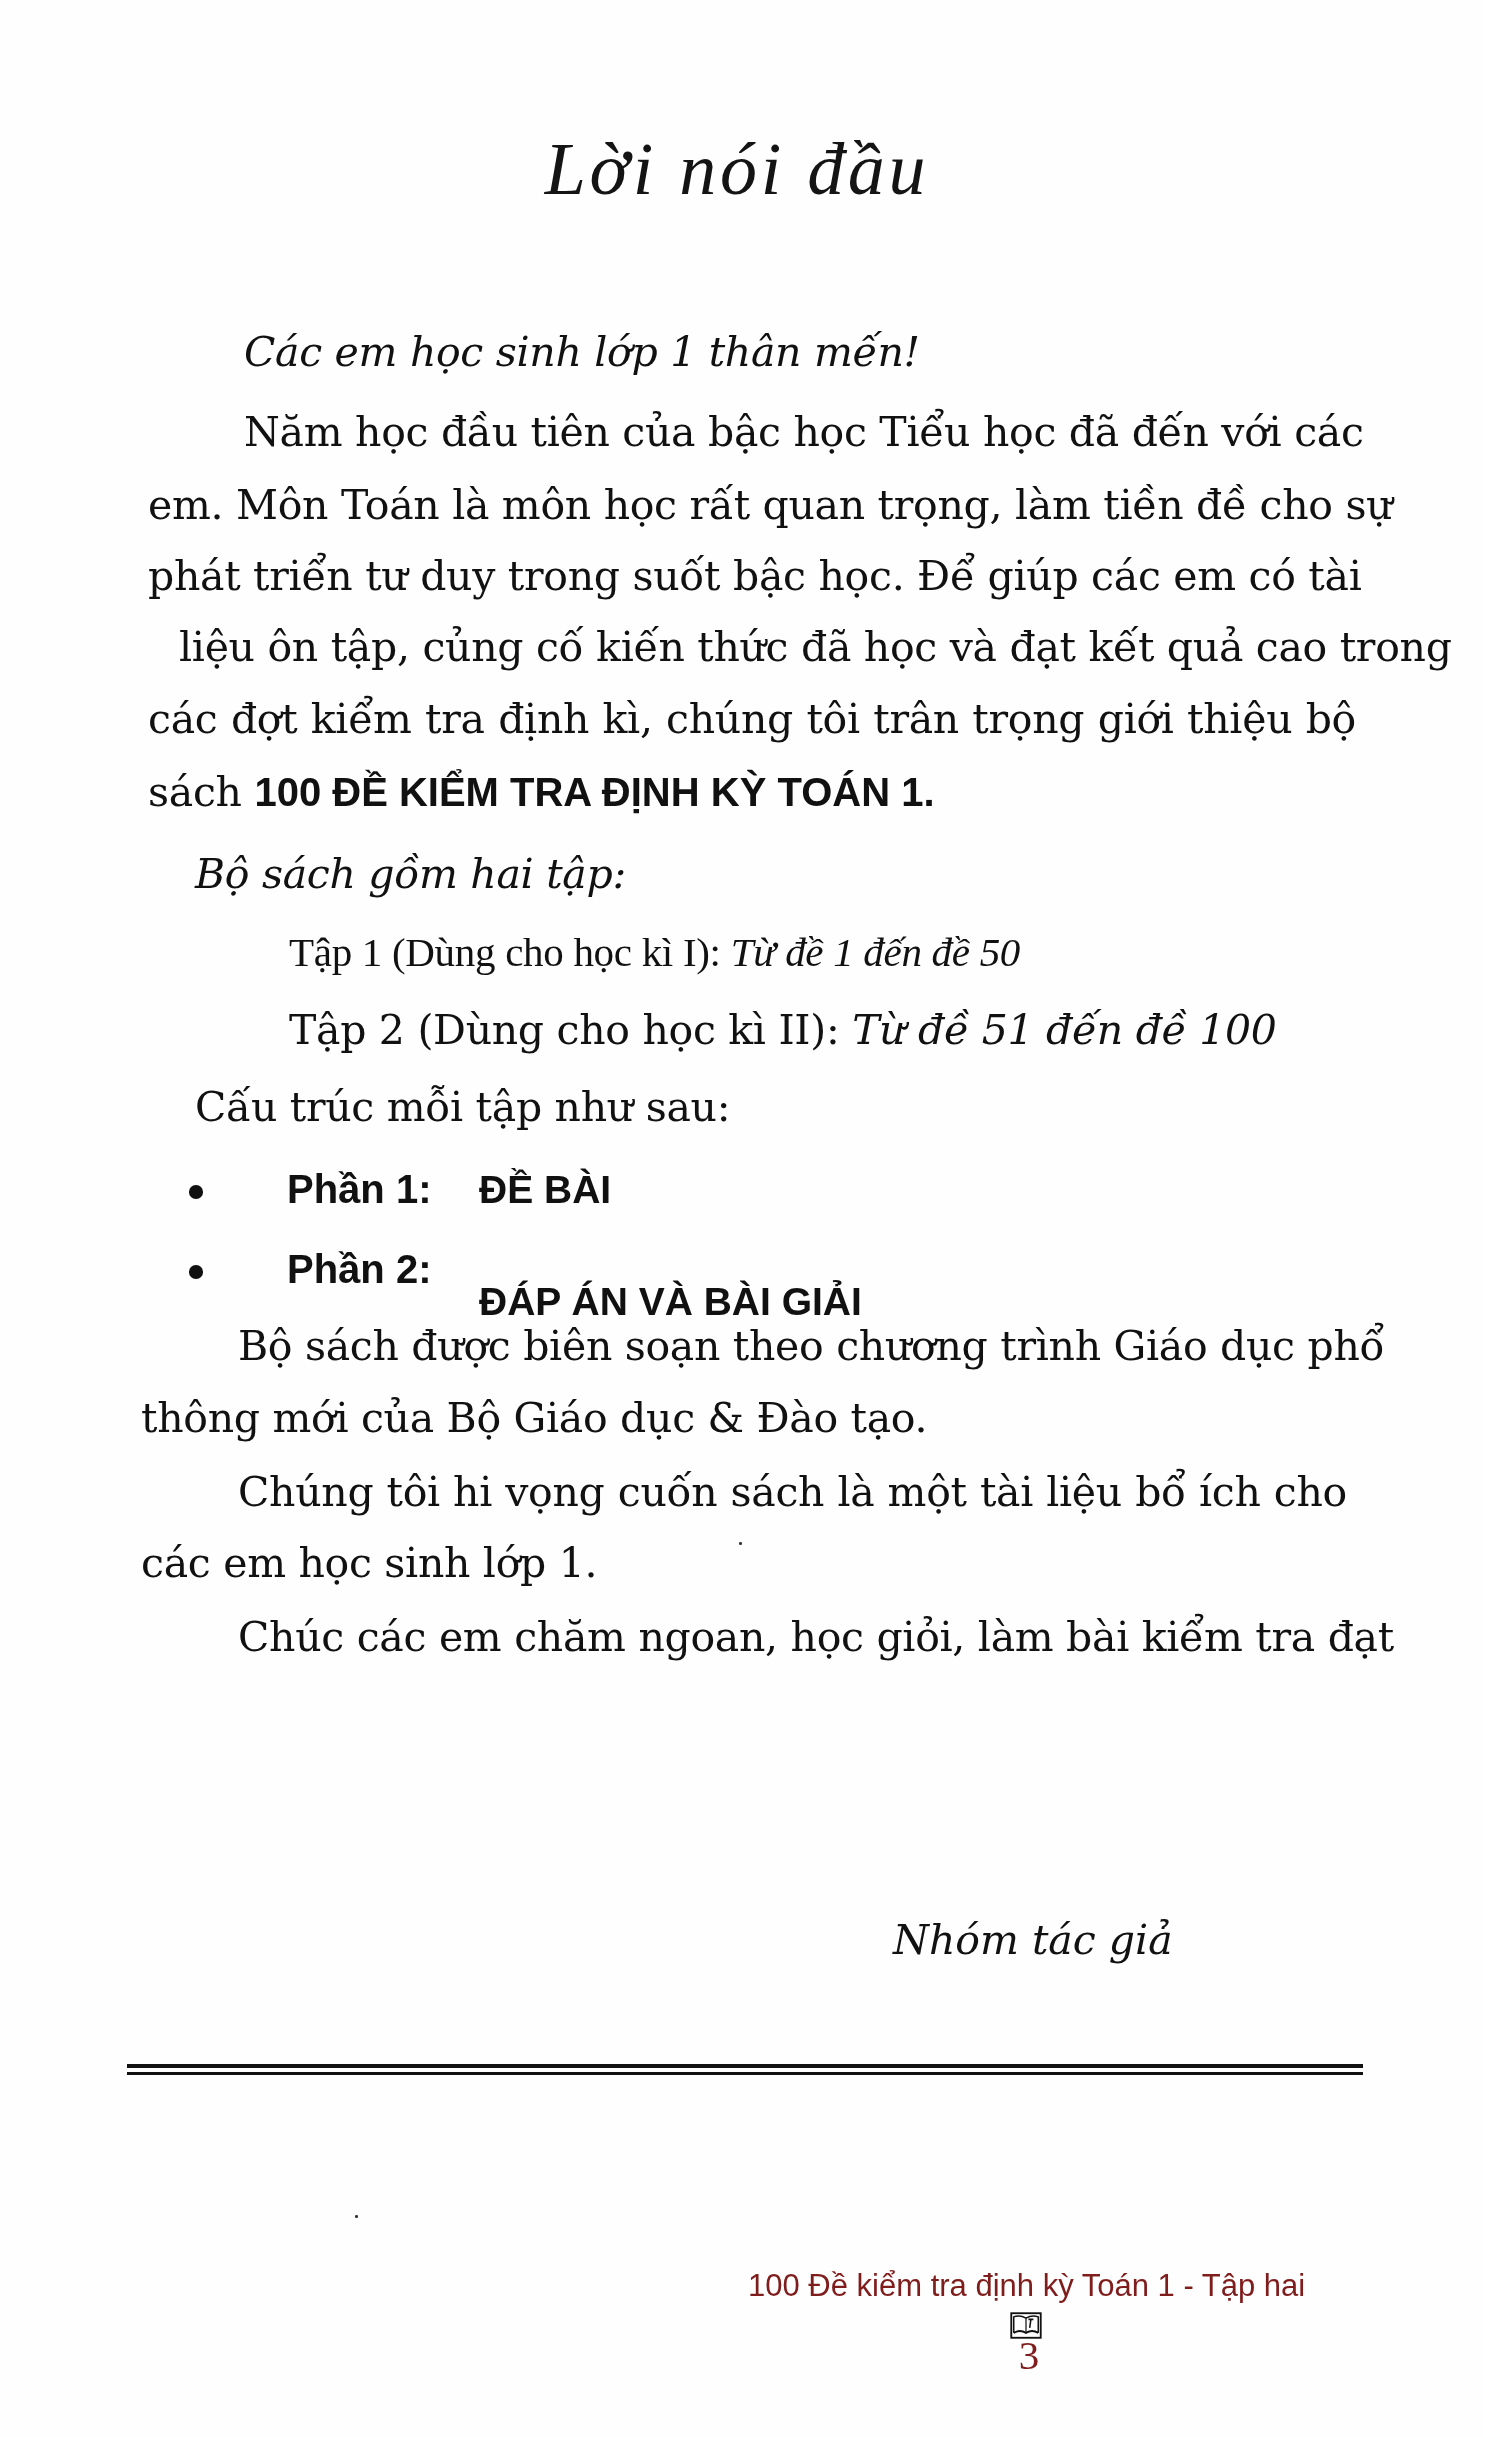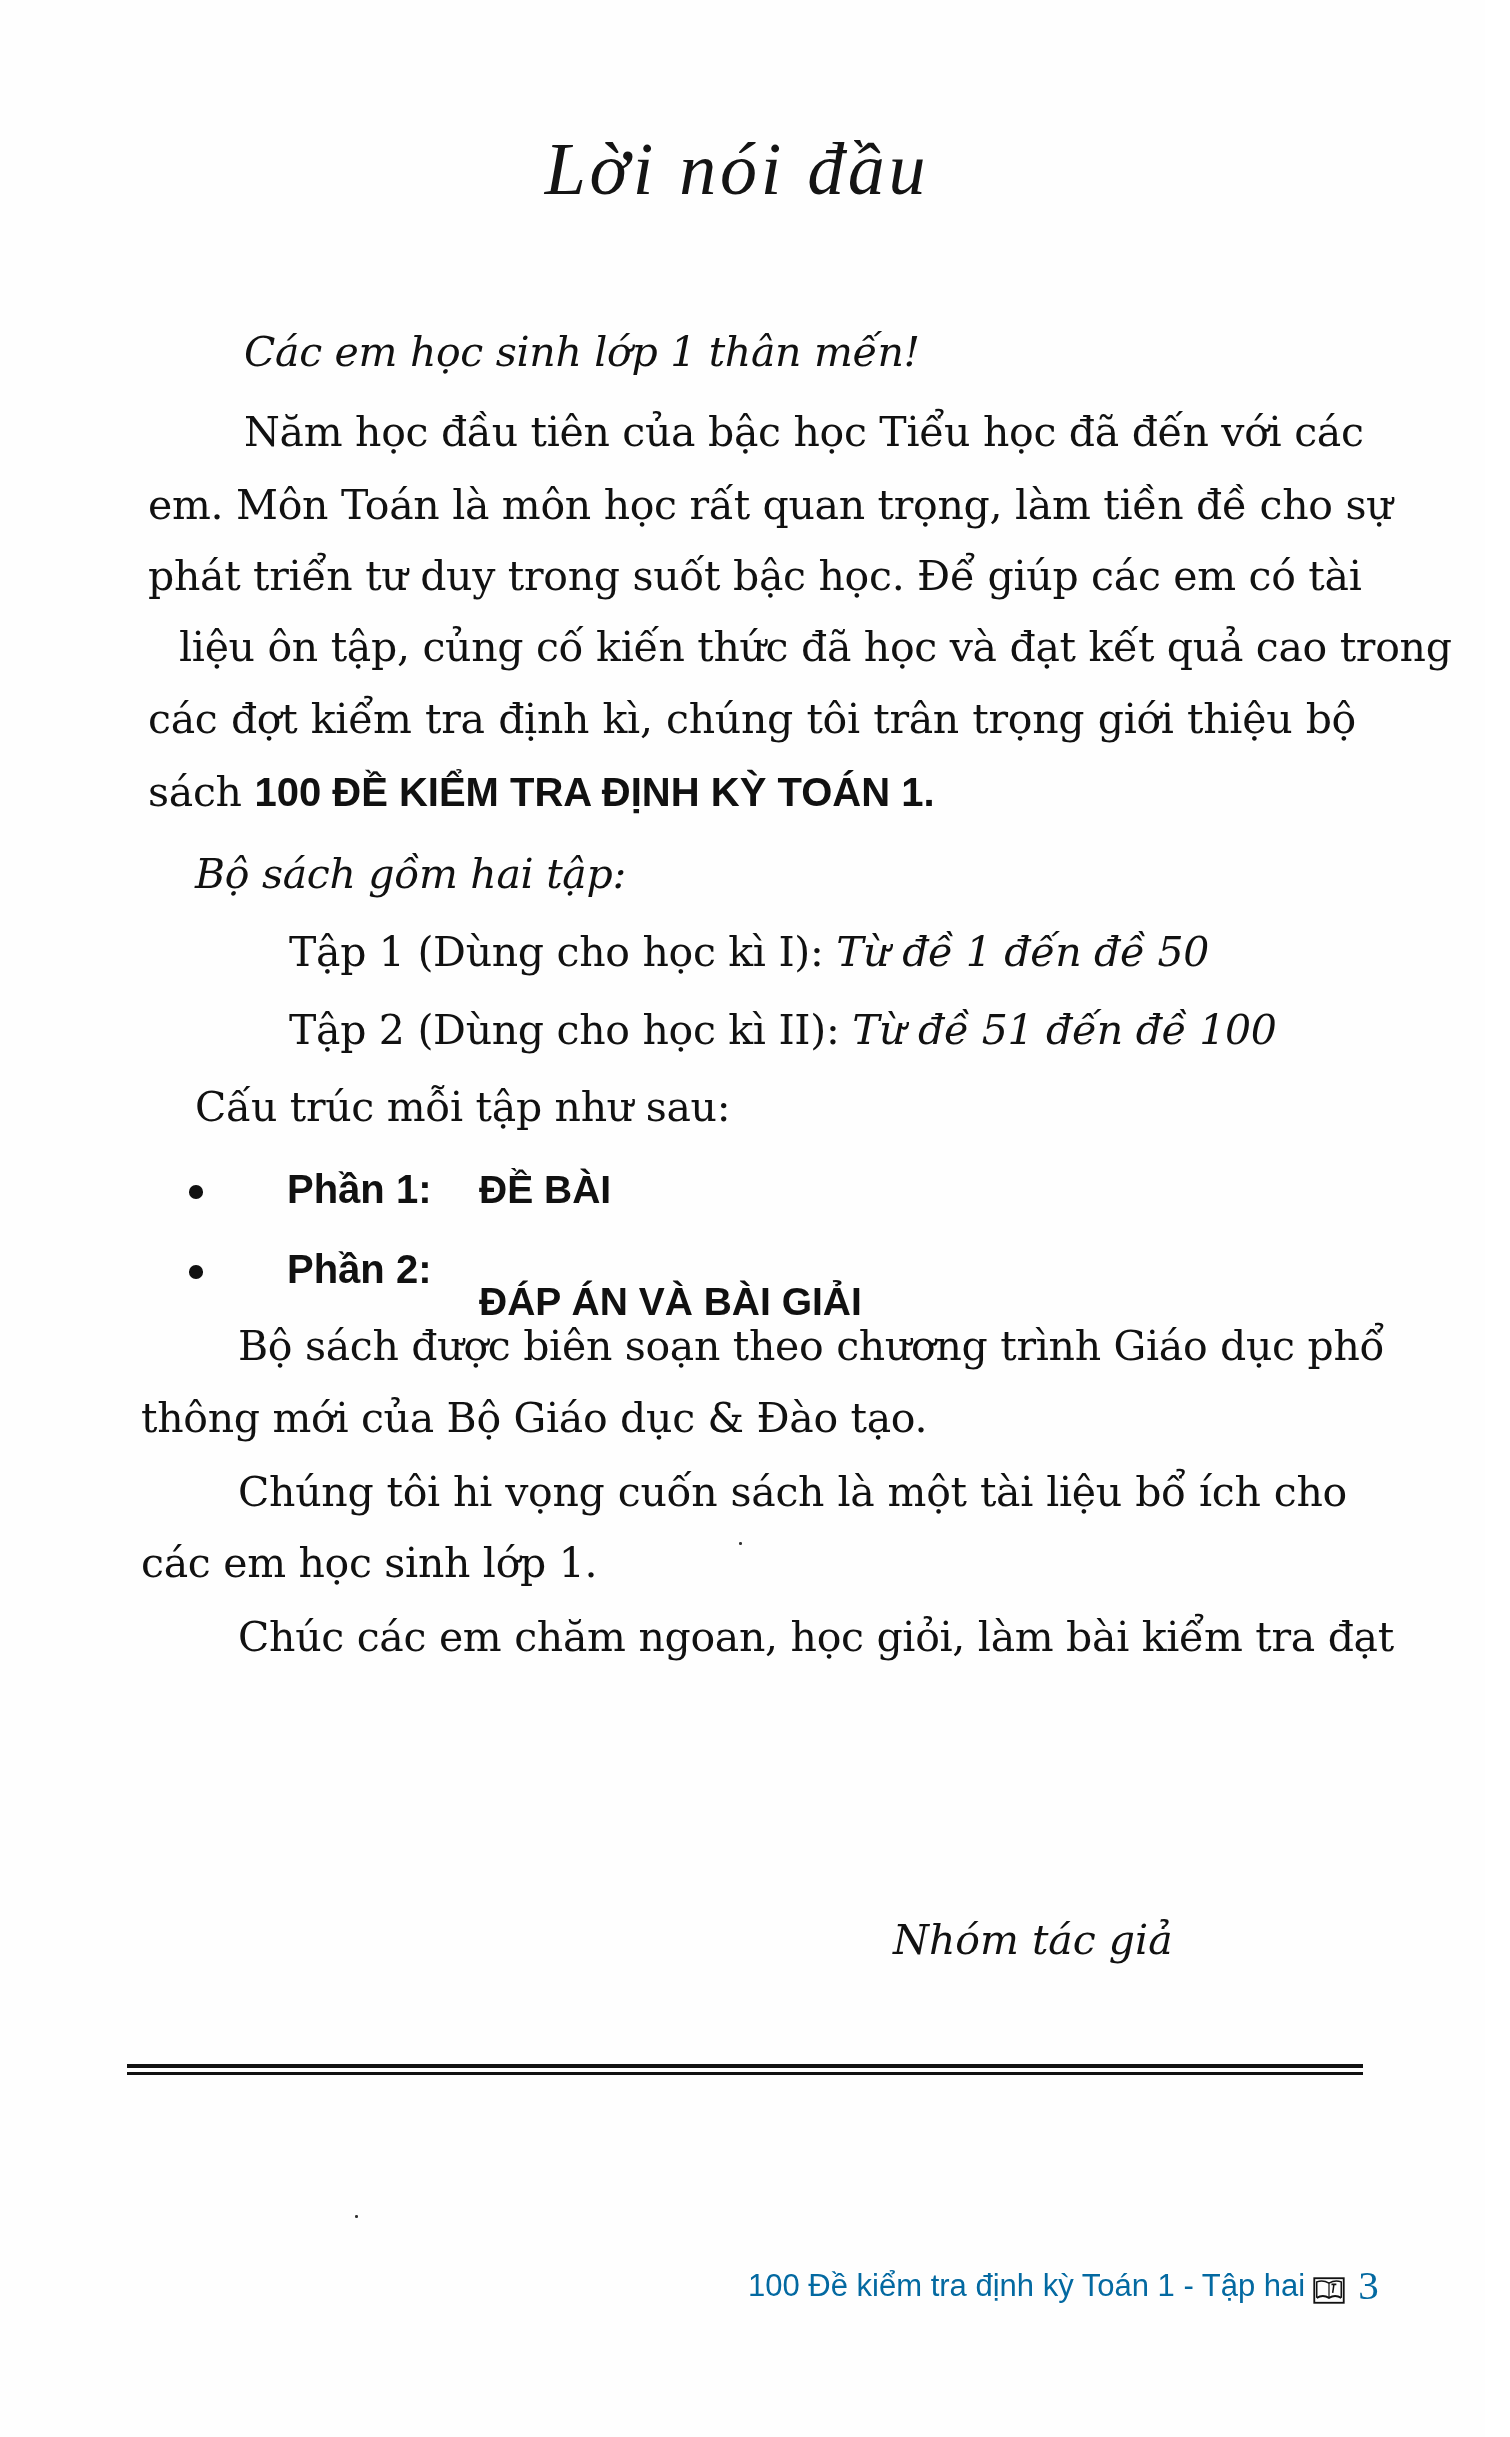--- a/index.html
+++ b/index.html
@@ -20,21 +20,21 @@
     }
     .justify { text-align: justify; text-align-last: justify; }
     .it { font-style: italic; }
     .b { font-family: "Liberation Sans", "DejaVu Sans", sans-serif; font-weight: bold; font-size: 40px; letter-spacing: 0px; }
     .bullet-dot { position: absolute; left: 189px; width: 13.6px; height: 13.6px; border-radius: 50%; background: #111; }
     .bullet-label { position: absolute; left: 287px; font-family: "Liberation Sans", "DejaVu Sans", sans-serif; font-weight: bold; font-size: 40px; line-height: 49px; white-space: nowrap; }
     .bullet-text { position: absolute; left: 479px; font-family: "Liberation Sans", "DejaVu Sans", sans-serif; font-weight: bold; font-size: 39px; line-height: 49px; white-space: nowrap; }
     .rule { position: absolute; left: 127px; width: 1236px; height: 3.7px; background: #111; }
     .footer {
       position: absolute; left: 748px; top: 2264px; font-family: "Liberation Sans", "DejaVu Sans", sans-serif;
-      font-size: 31px; line-height: 43px; white-space: nowrap; color: #0369a1; display: flex; align-items: center;
+      font-size: 31px; line-height: 43px; white-space: nowrap; color: #7f1d1d; display: flex; align-items: center; flex-direction: column;
     }
     .book-icon { display: inline-block; width: 32px; height: 27px; margin: 0 8.7px 0 7.4px; vertical-align: middle; }
     .page-num { font-family: "Liberation Serif", "DejaVu Serif", serif; font-size: 41px; margin-left: 5px; }
     .sig { position: absolute; left: 893px; top: 1916px; font-style: italic; font-size: 41px; line-height: 49px; white-space: nowrap; }
     .dot { position: absolute; width: 2.5px; height: 2.5px; border-radius: 50%; background: #333; }
   </style>
 </head>
 <body>
 
 <div class="page">
@@ -44,21 +44,21 @@
   <div class="line it" style="left:244px; top:328px;">Các em học sinh lớp 1 thân mến!</div>
 
   <div class="line justify" style="top:481px;">em. Môn Toán là môn học rất quan trọng, làm tiền đề cho sự</div>
   <div class="line justify" style="left:244px; width:1113px; top:408px;">Năm học đầu tiên của bậc học Tiểu học đã đến với các</div>
   <div class="line justify" style="top:552px;">phát triển tư duy trong suốt bậc học. Để giúp các em có tài</div>
   <div class="line justify" style="top:623px;margin-left:31px;">liệu ôn tập, củng cố kiến thức đã học và đạt kết quả cao trong</div>
   <div class="line justify" style="top:695px;">các đợt kiểm tra định kì, chúng tôi trân trọng giới thiệu bộ</div>
   <div class="line" style="top:768px;"><span>sách </span><span class="b">100 ĐỀ KIỂM TRA ĐỊNH KỲ TOÁN 1.</span></div>
 
   <div class="line" style="left:195px; top:850px;font-style:italic;">Bộ sách gồm hai tập:</div>
-  <div class="line" style="left:289px; top:928px;"><span>Tập 1 (Dùng cho học kì I): </span><span class="it">Từ đề 1 đến đề 50</span></div>
+  <div class="line" style="left:289px; top:928px;font-family:Liberation Serif, serif;"><span>Tập 1 (Dùng cho học kì I): </span><span class="it">Từ đề 1 đến đề 50</span></div>
   <div class="line" style="left:289px; top:1006px;"><span>Tập 2 (Dùng cho học kì II): </span><span class="it">Từ đề 51 đến đề 100</span></div>
 
   <div class="line" style="left:195px; top:1083px;">Cấu trúc mỗi tập như sau:</div>
 
   <div class="bullet-dot" style="top:1185px;"></div>
   <div class="bullet-label" style="top:1165px;">Phần 1:</div>
   <div class="bullet-text" style="top:1165px;">ĐỀ BÀI</div>
 
   <div class="bullet-dot" style="top:1265px;"></div>
   <div class="bullet-label" style="top:1245px;">Phần 2:</div>

